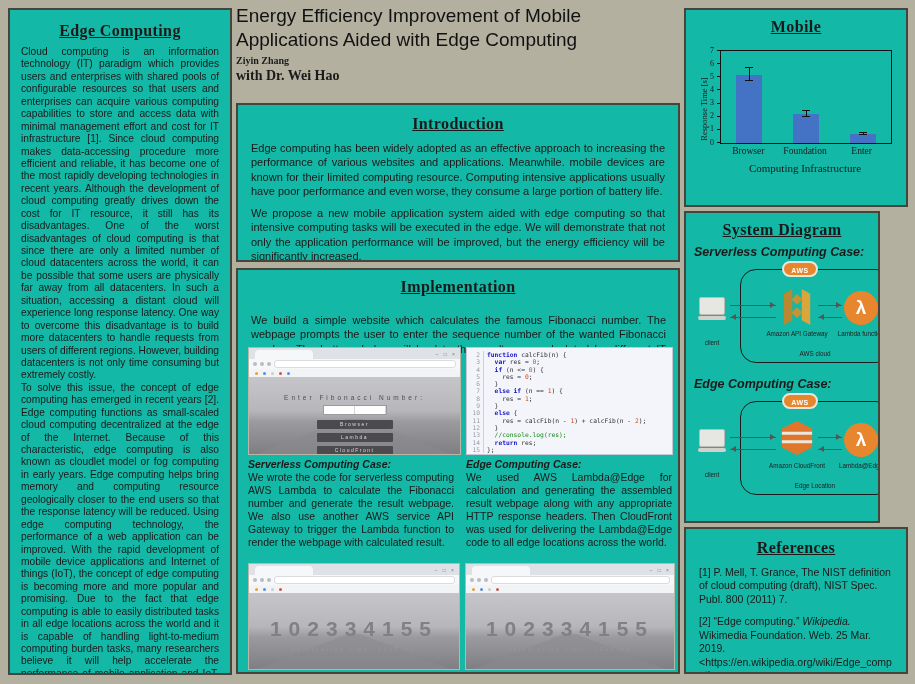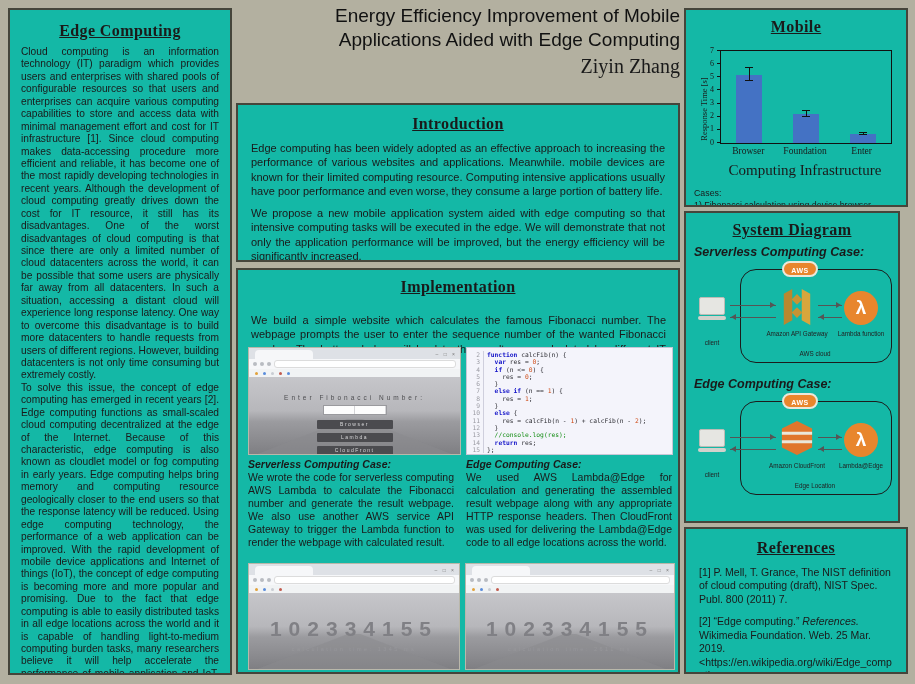--- a/index.html
+++ b/index.html
@@ -8,23 +8,23 @@
   .panel{position:absolute;background:#14b8a6;border:2px solid #45453b;box-sizing:border-box;overflow:hidden;}
   .hdr{font-family:"Liberation Serif",serif;font-weight:bold;font-size:16px;text-align:center;
     text-decoration:underline;letter-spacing:.4px;margin:4px 0 6px 0;}
   .just{text-align:justify;}
 
   
   #left-panel{left:8px;top:8px;width:224px;height:667px;padding:8px 11px;}
   #left-panel p{font-size:10.2px;line-height:1.22;margin:0 0 0 0;}
 
   
-  #title-block{position:absolute;left:236px;top:4px;width:444px;text-align:right;}
+  #title-block{position:absolute;left:236px;top:4px;width:444px;text-align:left;}
   .title-line{font-size:19px;line-height:1.25;color:#111;}
-  .author{font-family:"Liberation Serif",serif;font-weight:normal;font-size:20px;margin-top:3px;}
+  .author{font-family:"Liberation Serif",serif;font-weight:bold;font-size:10px;margin-top:3px;}
   .advisor{font-family:"Liberation Serif",serif;font-weight:bold;font-size:14px;margin-top:2px;}
 
   
   #intro-panel{left:236px;top:103px;width:444px;height:159px;padding:6px 13px;}
   #intro-panel p{font-size:11px;line-height:1.3;margin:8px 0 0 0;}
 
   
   #impl-panel{left:236px;top:268px;width:444px;height:406px;}
   #impl-panel .hdr{margin-top:8px;}
   #impl-para{position:absolute;left:13px;top:32px;width:415px;font-size:11px;line-height:1.3;}
@@ -77,27 +77,27 @@
   #result-panel{left:684px;top:8px;width:224px;height:199px;padding:4px 8px;}
   #chart{position:relative;width:204px;height:142px;}
   #plot{position:absolute;left:26px;top:8px;width:170px;height:92px;border:1.2px solid #111;}
   .ytick{position:absolute;font-family:"Liberation Serif",serif;font-size:8px;width:14px;text-align:right;}
   .ytickmark{position:absolute;width:3px;height:1px;background:#111;left:23px;}
   .bar{position:absolute;bottom:0;background:#4472c4;}
   .errline{position:absolute;width:1px;background:#111;}
   .errcap{position:absolute;width:8px;height:1px;background:#111;}
   .xcat{position:absolute;top:104px;font-family:"Liberation Serif",serif;font-size:9.5px;text-align:center;width:80px;}
   .xlabel{position:absolute;top:120px;left:26px;width:170px;text-align:center;
-    font-family:"Liberation Serif",serif;font-size:15px;}
+    font-family:"Liberation Serif",serif;font-size:11px;}
   .ylabel{position:absolute;left:-30px;top:62px;width:80px;text-align:center;
     font-family:"Liberation Serif",serif;font-size:8.5px;transform:rotate(-90deg);}
   #cases{margin-top:4px;font-size:8.8px;line-height:1.32;white-space:nowrap;}
 
   
-  #sysdiag-panel{left:684px;top:211px;width:216px;height:312px;padding:4px 8px;}
+  #sysdiag-panel{left:684px;top:211px;width:196px;height:312px;padding:4px 8px;}
   .case-title{font-weight:bold;font-style:italic;font-size:12.5px;margin:4px 0 2px 0;}
   .diagram{position:relative;width:204px;height:112px;}
   .dbox{position:absolute;left:46px;top:8px;width:150px;height:92px;border:1.5px solid #1c1c1c;border-radius:16px;}
   .awsbadge{position:absolute;left:88px;top:0px;width:36px;height:16px;background:#e8862d;
     border:2px solid #eae8db;border-radius:8px;color:#fff;font-weight:bold;font-size:7px;
     text-align:center;line-height:16px;letter-spacing:.5px;box-sizing:border-box;}
   .client-icon{position:absolute;left:4px;top:36px;width:28px;}
   .client-screen{width:24px;height:16px;background:#e6e6e2;border:1.5px solid #bcbcb6;border-radius:2px;margin:0 auto;}
   .client-base{width:28px;height:4px;background:#d2d2cc;border-radius:2px;margin-top:1px;}
   .dlabel{position:absolute;font-size:6.3px;text-align:center;color:#222;}
@@ -120,20 +120,21 @@
   <section class="panel" id="left-panel">
     <div class="hdr">Edge Computing</div>
     <p class="just">Cloud computing is an information technology (IT) paradigm which provides users and enterprises with shared pools of configurable resources so that users and enterprises can acquire various computing capabilities to store and access data with minimal management effort and cost for IT infrastructure [1]. Since cloud computing makes data-accessing procedure more efficient and reliable, it has become one of the most rapidly developing technologies in recent years. Although the development of cloud computing greatly drives down the cost for IT resource, it still has its disadvantages. One of the worst disadvantages of cloud computing is that since there are only a limited number of cloud datacenters across the world, it can be possible that some users are physically far away from all datacenters. In such a situation, accessing a distant cloud will experience long response latency. One way to overcome this disadvantage is to build more datacenters to handle requests from users of different regions. However, building datacenters is not only time consuming but extremely costly.</p>
     <p class="just">To solve this issue, the concept of edge computing has emerged in recent years [2]. Edge computing functions as small-scaled cloud computing decentralized at the edge of the Internet. Because of this characteristic, edge computing is also known as cloudlet model or fog computing in early years. Edge computing helps bring memory and computing resource geologically closer to the end users so that the response latency will be reduced. Using edge computing technology, the performance of a web application can be improved. With the rapid development of mobile device applications and Internet of things (IoT), the concept of edge computing is becoming more and more popular and promising. Due to the fact that edge computing is able to easily distributed tasks in all edge locations across the world and it is capable of handling light-to-medium computing burden tasks, many researchers believe it will help accelerate the performance of mobile application and IoT, while saving the energy for those devices.</p>
   </section>
 
   <header id="title-block">
     <div class="title-line">Energy Efficiency Improvement of Mobile</div>
     <div class="title-line">Applications Aided with Edge Computing</div>
     <div class="author">Ziyin Zhang</div>
+    <div class="advisor">with Dr. Wei Hao</div>
   </header>
 
   <section class="panel" id="intro-panel">
     <div class="hdr">Introduction</div>
     <p class="just">Edge computing has been widely adopted as an effective approach to increasing the performance of various websites and applications. Meanwhile. mobile devices are known for their limited computing resource. Computing intensive applications usually have poor performance and even worse, they consume a large portion of battery life.</p>
     <p class="just">We propose a new mobile application system aided with edge computing so that intensive computing tasks will be executed in the edge. We will demonstrate that not only the application performance will be improved, but the energy efficiency will be significantly increased.</p>
   </section>
 
   <section class="panel" id="impl-panel">
     <div class="hdr">Implementation</div>
@@ -275,25 +276,20 @@
         <div class="ytick" style="left: 6px; top: 29.7857px;">5</div>
         <div class="ytickmark" style="top: 34.2857px;"></div>
         <div class="ytick" style="left: 6px; top: 16.6429px;">6</div>
         <div class="ytickmark" style="top: 21.1429px;"></div>
         <div class="ytick" style="left: 6px; top: 3.5px;">7</div>
         <div class="ytickmark" style="top: 8px;"></div>
         <div class="xcat" style="left: 14.3333px;">Browser</div>
         <div class="xcat" style="left: 71px;">Foundation</div>
         <div class="xcat" style="left: 127.667px;">Enter</div>
       </div>
-    <div id="cases">
-      <div>Cases:</div>
-      <div>1) Fibonacci calculation using device browser</div>
-
-    </div>
   </section>
 
   <section class="panel" id="sysdiag-panel">
     <div class="hdr">System Diagram</div>
 
     <div class="case-title">Serverless Computing Case:</div>
     <div class="diagram">
       <div class="dbox"></div>
       <div class="awsbadge">AWS</div>
       <div class="client-icon">
@@ -341,16 +337,16 @@
       <div class="lambda-circle">λ</div>
       <div class="dlabel" style="left:56px;top:69px;width:94px;">Amazon CloudFront</div>
       <div class="dlabel" style="left:136px;top:69px;width:62px;">Lambda@Edge</div>
       <div class="dlabel" style="left:46px;top:89px;width:150px;">Edge Location</div>
     </div>
   </section>
 
   <section class="panel" id="refs-panel">
     <div class="hdr">References</div>
     <p>[1] P. Mell, T. Grance, The NIST definition of cloud computing (draft), NIST Spec. Publ. 800 (2011) 7.</p>
-    <p><span>[2] “Edge computing.” </span><i>References.</i><span> Wikimedia Foundation. Web. 25 Mar. 2019. &lt;https://en.wikipedia.org/wiki/Edge_computing&gt;.</span></p>
+    <p><span>[2] “Edge computing.” </span><i>Wikipedia.</i><span> Wikimedia Foundation. Web. 25 Mar. 2019. &lt;https://en.wikipedia.org/wiki/Edge_computing&gt;.</span></p>
   </section>
 
 </div>
 
 </body></html>

